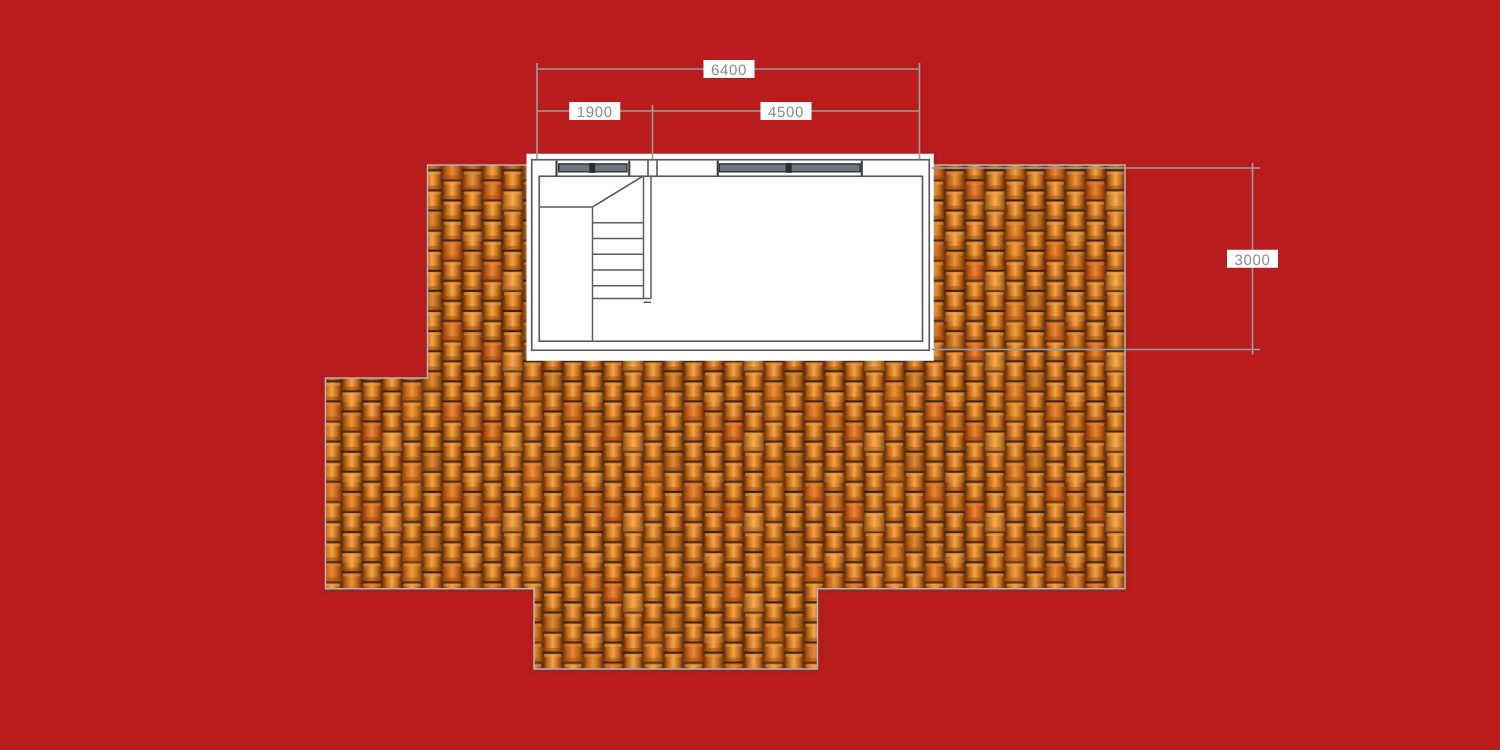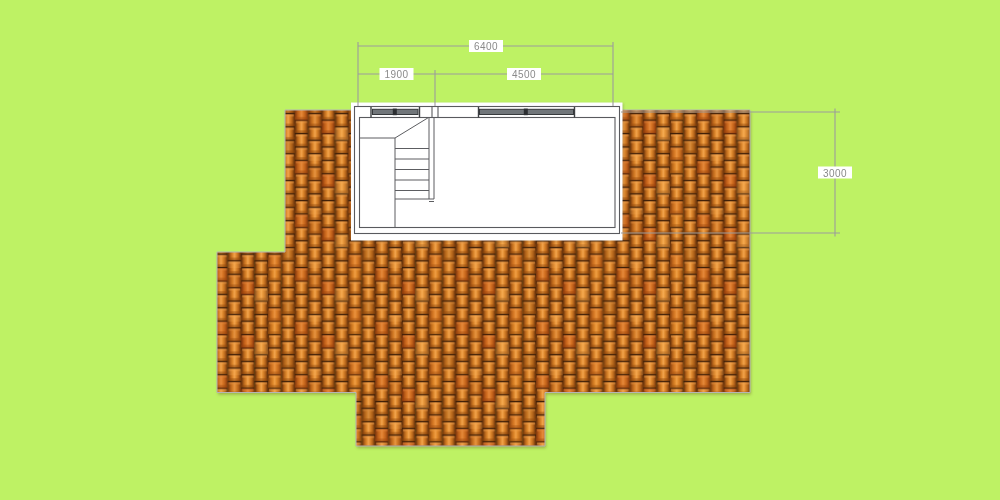--- a/index.html
+++ b/index.html
@@ -1,16 +1,16 @@
 <!DOCTYPE html>
 <html><head>
 <meta charset="utf-8">
 <style>
   html,body{margin:0;padding:0;background:#ffffff;}
-  .canvas{position:relative;width:1000px;height:500px;background:#bef264;overflow:hidden;
+  .canvas{position:relative;width:1000px;height:500px;background:#b91c1c;overflow:hidden;
           font-family:"Liberation Sans", sans-serif;}
   svg{display:block;}
   .roof-shape{filter:drop-shadow(1.5px 2px 1.5px rgba(90,55,20,0.35));}
   .room-grp{filter:drop-shadow(1px 1.5px 1px rgba(60,60,60,0.25));}
   .wall{stroke:#595a5e;stroke-width:1.1;fill:none;}
   .stair{stroke:#5c5d61;stroke-width:1;fill:none;}
   .dimline{stroke:#9c9c9c;stroke-width:1.1;fill:none;}
   .dimtext{fill:#8a8a8a;font-family:"Liberation Sans",sans-serif;font-size:10px;letter-spacing:0.4px;}
 </style>
 </head>

